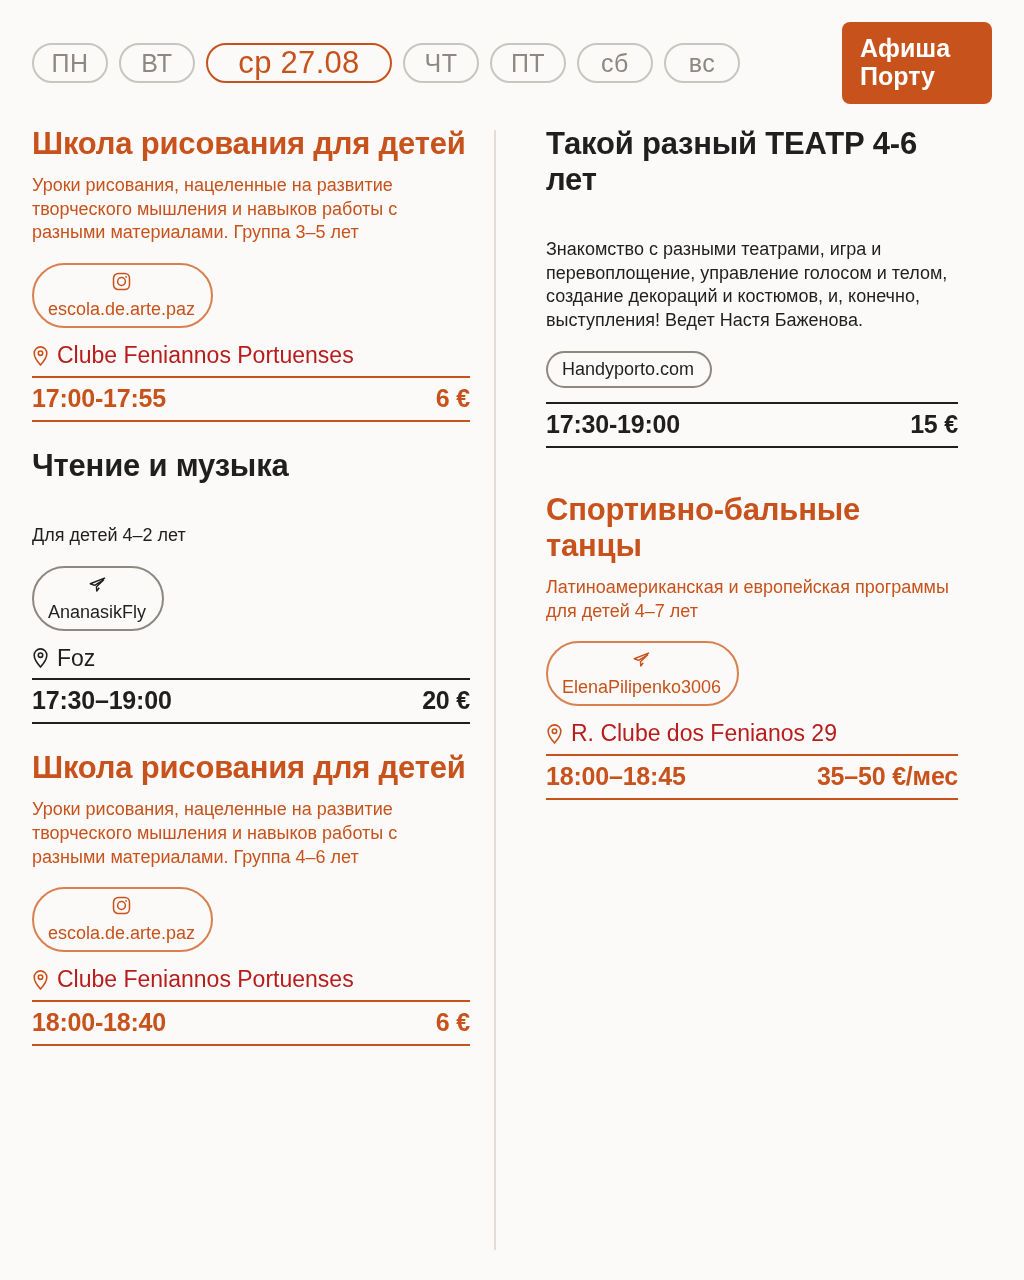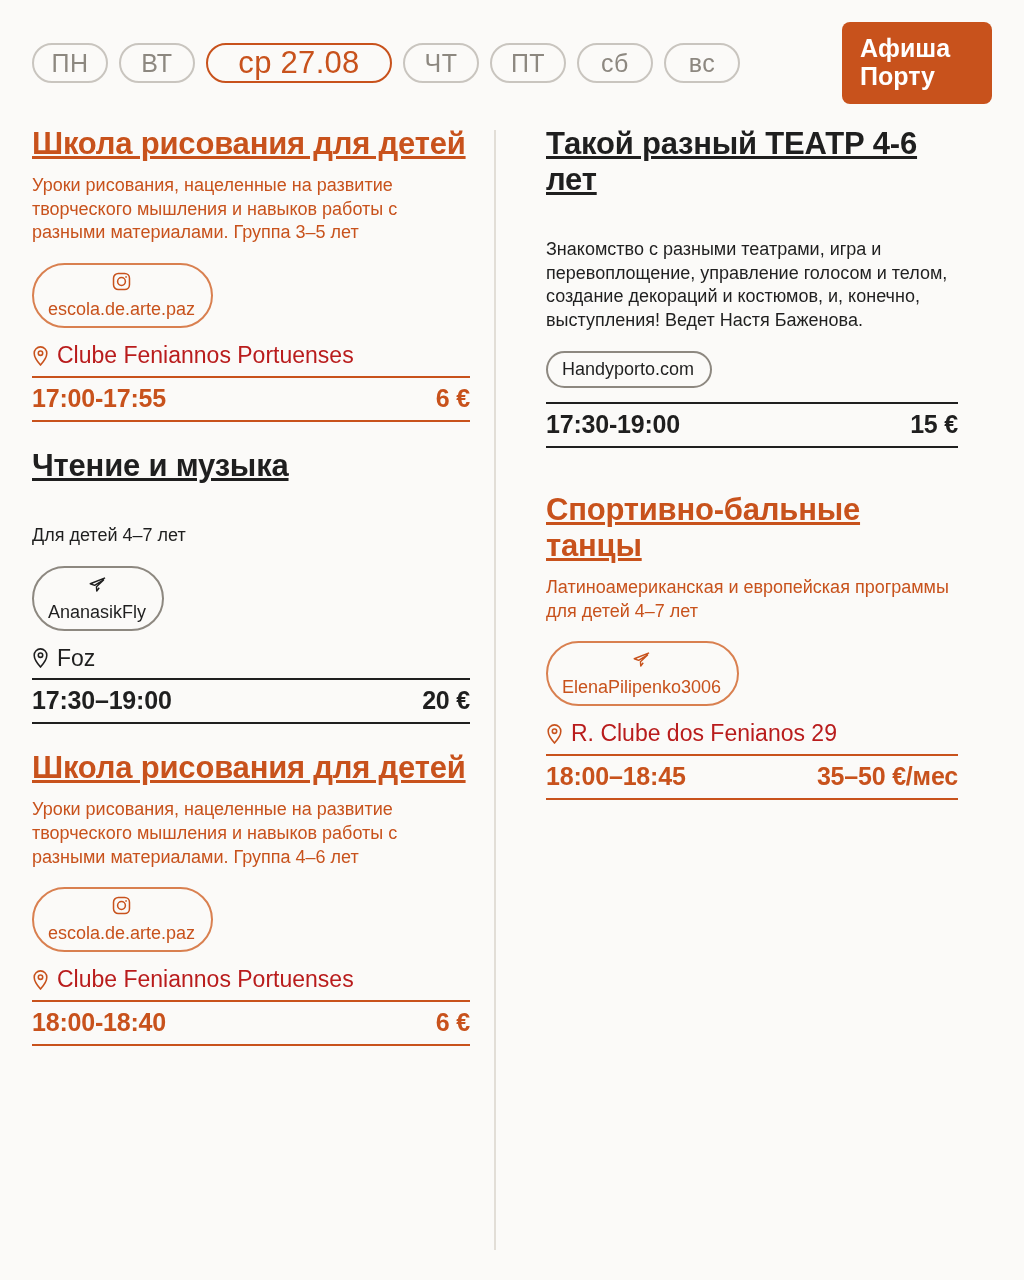--- a/index.html
+++ b/index.html
@@ -93,21 +93,20 @@
   }
 
   
   .event { margin-bottom: 26px; }
   .event .title {
     font-size: 31px;
     font-weight: bold;
     line-height: 1.16;
     margin: 0 0 12px 0;
     letter-spacing: -0.2px;
-    text-decoration: underline;
   }
   .event .desc {
     font-size: 18px;
     line-height: 1.32;
     margin: 0 0 18px 0;
   }
   .tag {
     display: inline-flex;
     align-items: center;
     gap: 9px;
@@ -211,21 +210,21 @@
           <span>Clube Feniannos Portuenses</span>
         </div>
         <div class="timerow">
           <span>17:00-17:55</span>
           <span>6 €</span>
         </div>
       </div>
 
       <div class="event theme-dark">
         <h2 class="title">Чтение и музыка</h2>
-        <p class="desc">Для детей 4–7 лет</p>
+        <p class="desc">Для детей 4–2 лет</p>
         <div class="tag">
           <span class="ico">
             <svg width="19" height="19" viewBox="0 0 20 20" fill="none" stroke="#1f1f1f" stroke-width="1.5" stroke-linejoin="round">
               <path d="M18 3L2.4 9.2l4.6 1.7L16.4 5.2l-7.5 7.1.3 4.5 2.6-3.4"></path>
             </svg>
           </span>
           <span>AnanasikFly</span>
         </div>
         <div class="place">
           <span class="pin">

